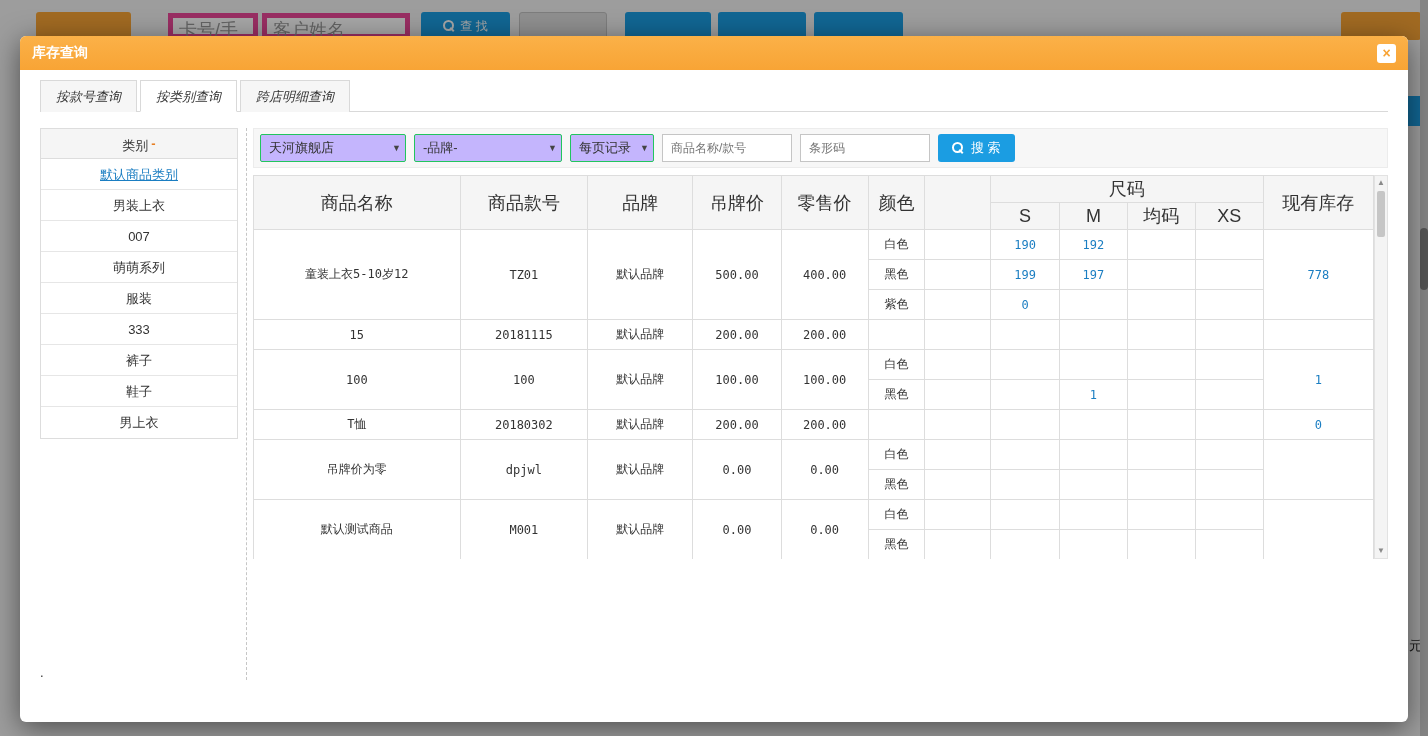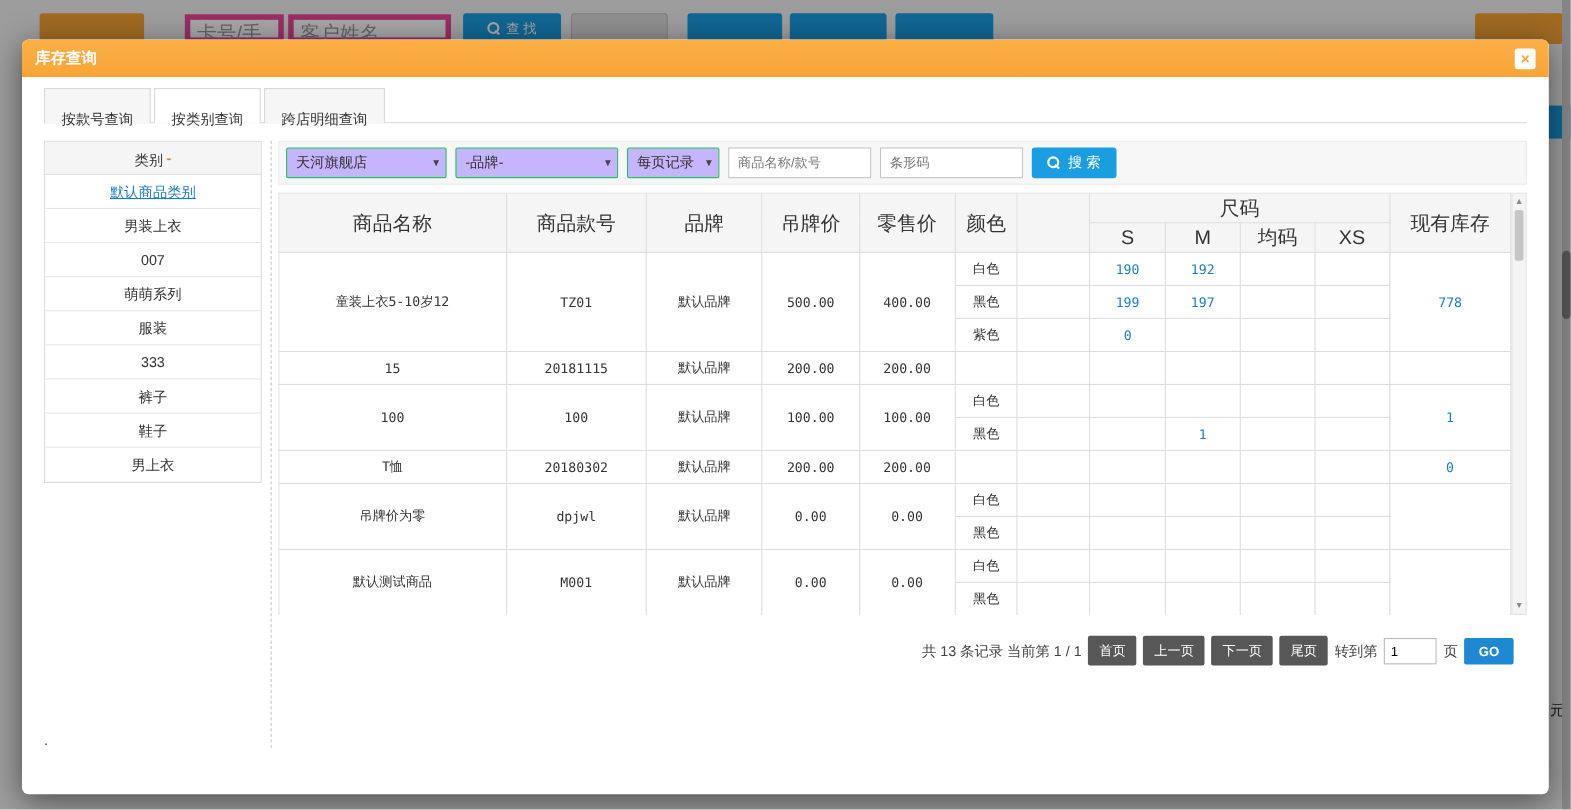--- a/index.html
+++ b/index.html
@@ -45,22 +45,22 @@
            box-shadow: 0 6px 28px rgba(0,0,0,0.5); }
   .modal-header { height: 34px; background: linear-gradient(#fbb148, var(--accent, #f8a435));
                   display: flex; align-items: center; padding: 0 12px; }
   .modal-title { color: #fff; font-weight: bold; font-size: 14px; }
   .close-btn { margin-left: auto; width: 19px; height: 19px; background: #fff; border-radius: 3px;
                color: var(--accent, #f8a435); font-weight: bold; font-size: 14px; line-height: 18px;
                text-align: center; cursor: pointer; }
 
   .tabs { display: flex; margin: 10px 20px 0; border-bottom: 1px solid #d9d9d9; }
   .tab { border: 1px solid #d9d9d9; border-bottom: none; background: #f6f6f6;
-         padding: 12px 15px; height: 32px; line-height: 31px; margin-right: 3px;
-         margin-bottom: -1px; cursor: pointer; position: relative; }
+         padding: 0 15px; height: 32px; line-height: 31px; margin-right: 3px;
+         margin-bottom: -1px; cursor: pointer; position: relative; font-style: italic; }
   .tab.active { background: #fff; border-bottom: 1px solid #fff; }
 
   .main-row { display: flex; margin: 16px 20px 0; height: 552px; align-items: stretch; }
 
   .sidebar { width: 198px; border: 1px solid #ddd; align-self: flex-start; flex: none; }
   .sidebar-header { height: 30px; line-height: 30px; background: #f5f5f5;
                     border-bottom: 1px solid #ddd; text-align: center; cursor: pointer; }
   .collapse-mark { color: #e67e22; margin-left: 3px; vertical-align: 2px; font-weight: bold; }
   .side-item { height: 31px; line-height: 31px; text-align: center;
                border-bottom: 1px solid #e6e6e6; cursor: pointer; }
@@ -352,28 +352,17 @@
               </tr>
             </tbody>
           </table>
         <div class="fake-scrollbar">
           <div class="sb-arrow">▲</div>
           <div class="sb-thumb"></div>
           <div class="sb-arrow down">▼</div>
         </div>
       </div>
 
-      <div class="pagination">
-        <span>共 13 条记录 当前第 1 / 1</span>
-        <button class="pg-btn">首页</button>
-        <button class="pg-btn">上一页</button>
-        <button class="pg-btn">下一页</button>
-        <button class="pg-btn">尾页</button>
-        <span>转到第</span>
-        <input class="goto-input" value="1" style="">
-        <span>页</span>
-        <button class="go-btn">GO</button>
-      </div>
     </div>
   </div>
 
   <div class="modal-dot">.</div>
 </div>
 
 </body></html>

